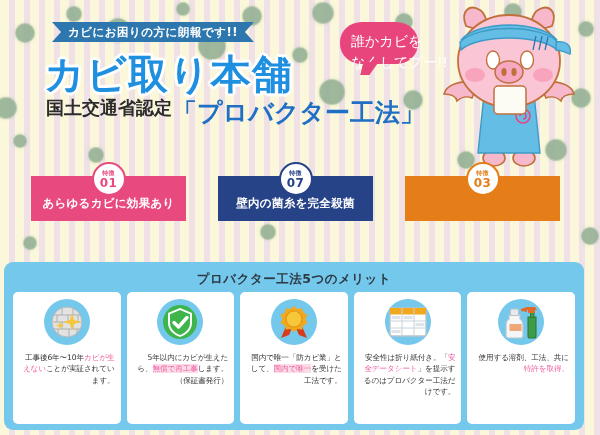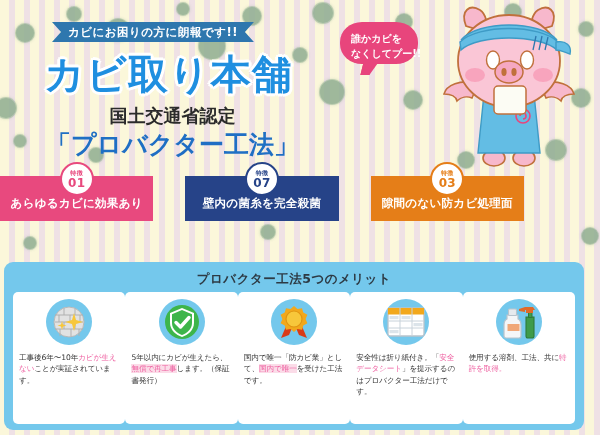--- a/index.html
+++ b/index.html
@@ -66,25 +66,24 @@
     white-space: nowrap;
     text-shadow:
       2px 0 0 #fff, -2px 0 0 #fff, 0 2px 0 #fff, 0 -2px 0 #fff,
       2px 2px 0 #fff, -2px 2px 0 #fff, 2px -2px 0 #fff, -2px -2px 0 #fff,
       3px 0 0 #fff, -3px 0 0 #fff, 0 3px 0 #fff, 0 -3px 0 #fff;
   }
 
   
   #subtitle-row {
     position: absolute;
-    left: 46px; top: 104px;
-    display: flex;
-    align-items: center;
+    left: 46px; top: 96px;
+    display: flex;
+    align-items: flex-start;
     white-space: nowrap;
-    flex-direction: column;
   }
   #subtitle-dark {
     font-size: 18px;
     font-weight: bold;
     color: #2B2B2B;
     letter-spacing: 0px;
   }
   #subtitle-blue {
     font-size: 25px;
     font-weight: bold;
@@ -103,22 +102,22 @@
   }
 
   
   #speech-bubble {
     position: absolute;
     left: 340px; top: 22px;
     width: 78px; height: 42px;
     background: #E8457C;
     border-radius: 22px / 20px;
     color: #fff;
-    font-size: 10px;
-    font-weight: bold;
+    font-size: 14px;
+    font-weight: normal;
     line-height: 1.5;
     padding: 9px 0 0 11px;
   }
   #speech-bubble:after {
     content: "";
     position: absolute;
     left: 22px; bottom: -11px;
     width: 0; height: 0;
     border-left: 9px solid #E8457C;
     border-right: 6px solid transparent;
@@ -128,24 +127,25 @@
   }
   #speech-bubble .sb-line { display: block; white-space: nowrap; }
 
   
   #mascot { position: absolute; left: 420px; top: -2px; width: 178px; height: 175px; }
 
   
   #features {
     position: absolute;
     left: 0; top: 176px;
-    width: 524px;
-    display: flex;
-    justify-content: flex-end;
+    width: 600px;
+    display: flex;
+    justify-content: flex-start;
     gap: 32px;
+    padding-left: 31px;
   }
   .feature-box {
     position: relative;
     width: 155px;
     height: 45px;
     display: flex;
     align-items: center;
     justify-content: center;
     color: #fff;
     font-size: 11.5px;
@@ -184,21 +184,23 @@
     text-align: center;
     font-size: 12.5px;
     font-weight: bold;
     color: #2D3A44;
     letter-spacing: .5px;
     line-height: 22px;
     height: 24px;
   }
   #merits-grid {
     display: flex;
+    gap: 6px;
     height: 132px;
+    text-align: right;
   }
   .merit-card {
     flex: 1;
     background: #fff;
     border-radius: 5px;
     padding: 7px 6px 4px 6px;
     display: flex;
     flex-direction: column;
     align-items: center;
   }
@@ -327,21 +329,20 @@
           <span class="bd-label">特徴</span>
           <span class="bd-num">07</span>
         </div>
         <div class="feature-text">壁内の菌糸を完全殺菌</div>
       </div>
       <div class="feature-box" style="background: rgb(229, 126, 24);">
         <div class="feature-badge" style="border: 2px solid rgb(229, 126, 24); color: rgb(229, 126, 24);">
           <span class="bd-label">特徴</span>
           <span class="bd-num">03</span>
         </div>
-        <div class="feature-text">隙間のない防カビ処理面</div>
       </div>
     </div>
 
   <div id="merits-panel">
     <div id="merits-title">プロバクター工法5つのメリット</div>
     <div id="merits-grid">
         <div class="merit-card">
           <div class="merit-icon">
             <svg viewBox="0 0 34 34" width="34" height="34">
               <circle cx="17" cy="17" r="15" fill="#E2E2E2" stroke="#B9B9B9" stroke-width="1"></circle>

